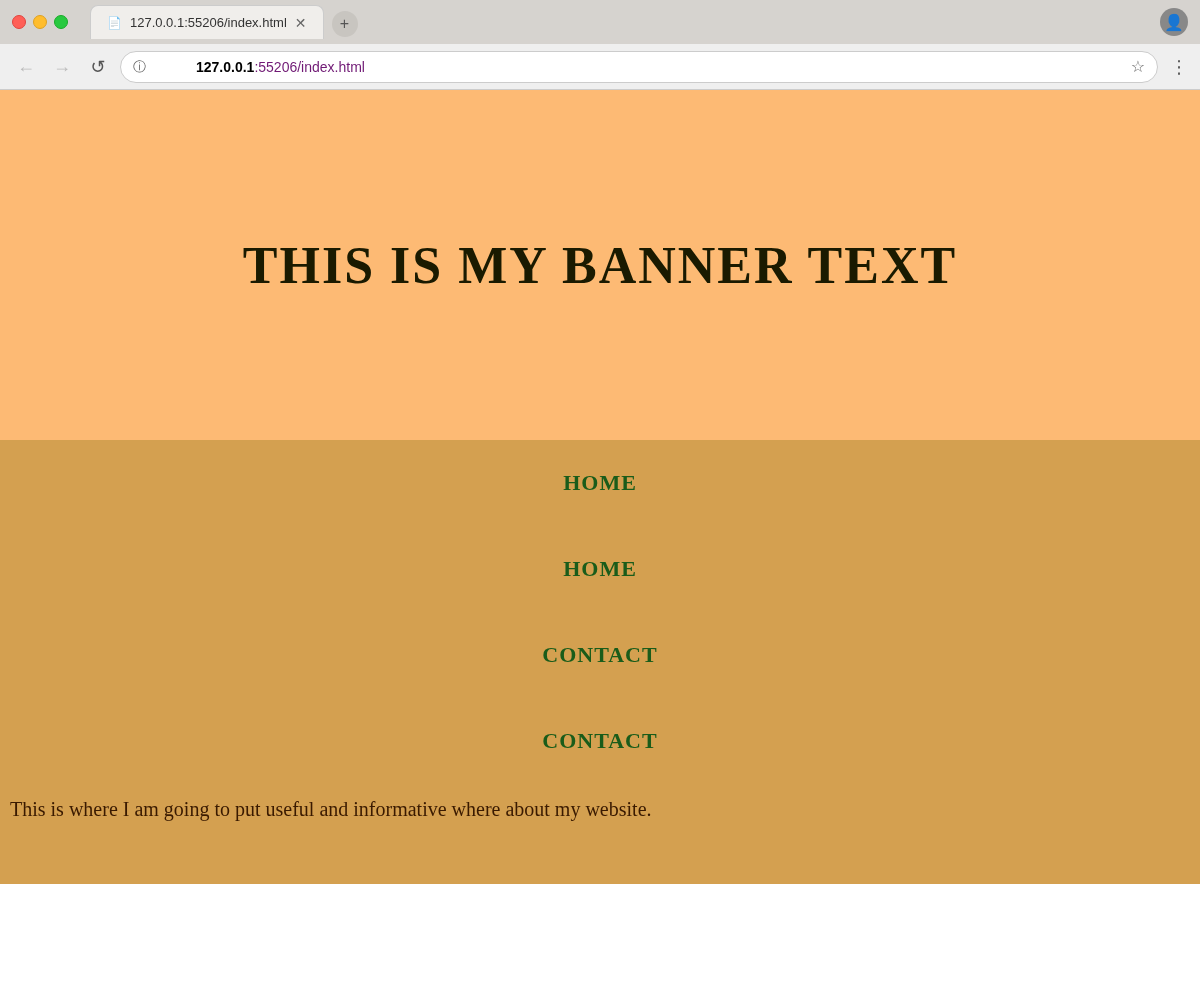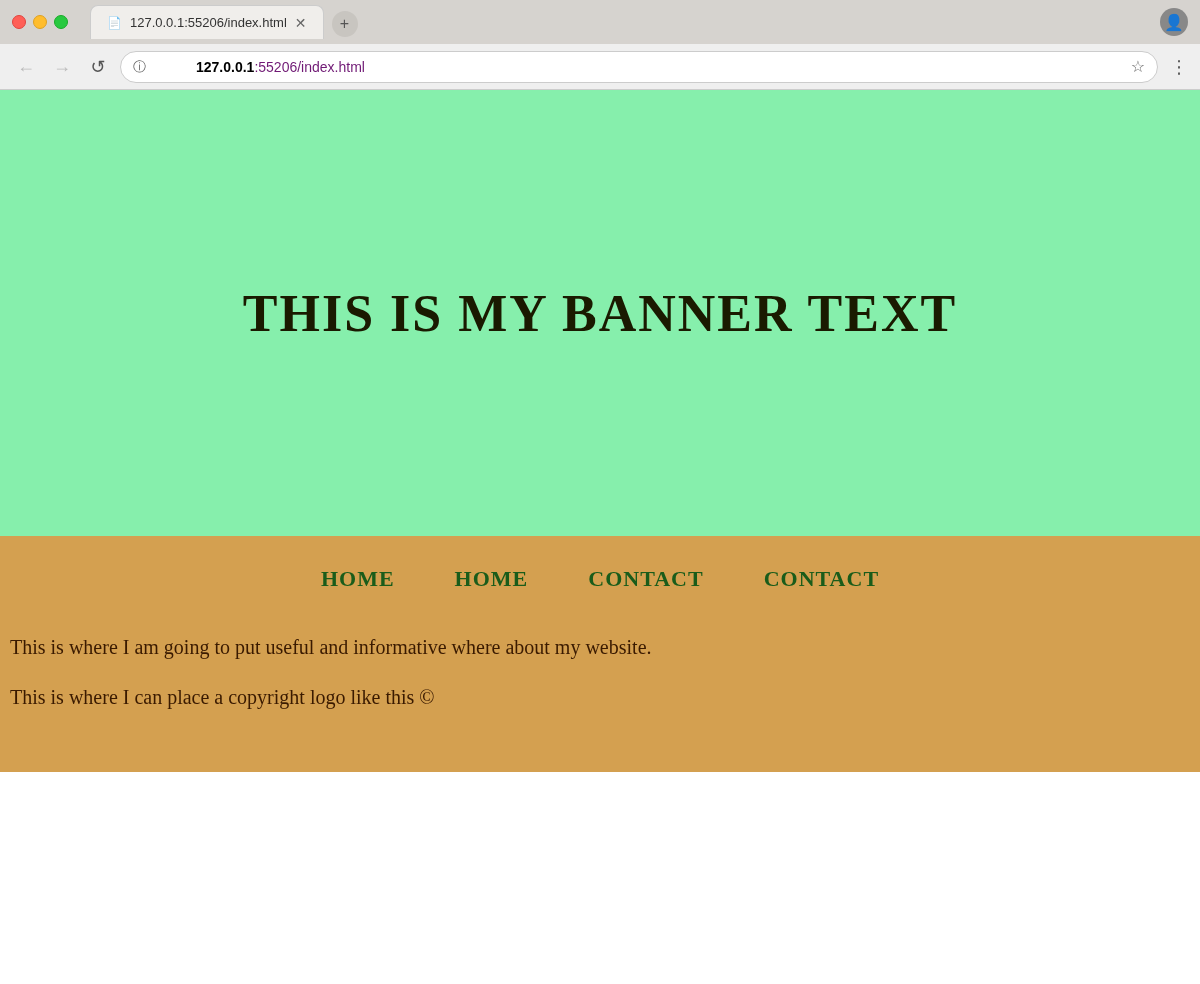--- a/index.html
+++ b/index.html
@@ -179,23 +179,23 @@
       font-size: 16px;
       margin-left: 8px;
     }
 
     
     .website-content {
       width: 100%;
     }
 
     .banner {
-      background: #86efac;
+      background: #fdba74;
       width: 100%;
-      height: 446px;
+      height: 350px;
       display: flex;
       align-items: center;
       justify-content: center;
     }
 
     .banner-text {
       font-family: Georgia, 'Times New Roman', serif;
       font-size: 52px;
       font-weight: bold;
       color: #1a1a00;
@@ -207,20 +207,21 @@
       background: #D4A050;
       padding: 30px 0 20px 0;
       text-align: center;
     }
 
     .nav-links {
       display: flex;
       justify-content: center;
       gap: 60px;
       list-style: none;
+      flex-direction: column;
     }
 
     .nav-links a {
       font-family: Georgia, 'Times New Roman', serif;
       font-size: 22px;
       font-weight: bold;
       color: #1a5c1a;
       text-decoration: none;
       letter-spacing: 1px;
     }
@@ -312,16 +313,15 @@
         <a href="#">CONTACT</a>
       </li>
       <li>
         <a href="#">CONTACT</a>
       </li>
     </ul>
   </div>
 
   <div class="content-section">
     <p class="paragraph-text">This is where I am going to put useful and informative where about my website.</p>
-    <p class="paragraph-text">This is where I can place a copyright logo like this ©</p>
   </div>
 
 </div>
 
 </body></html>

